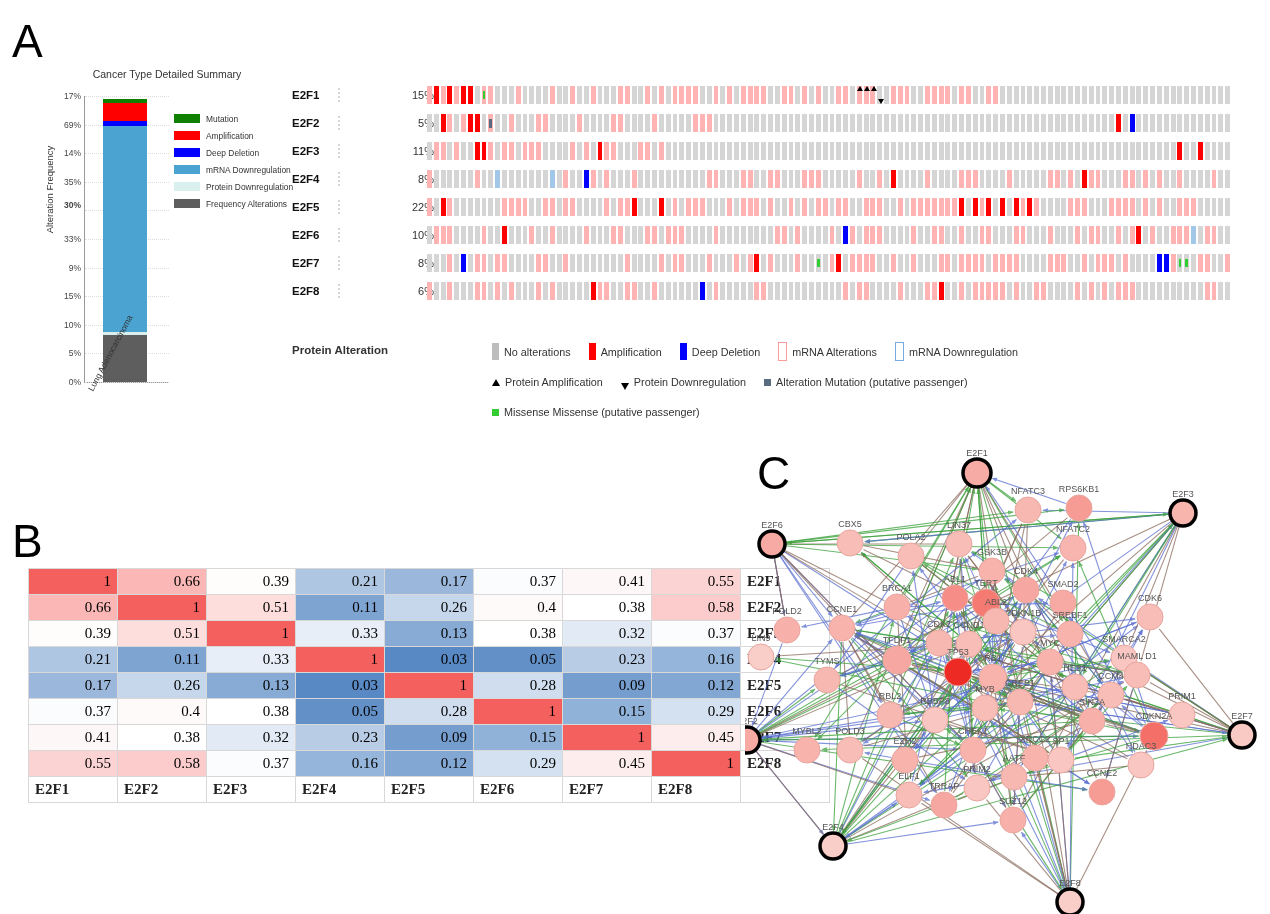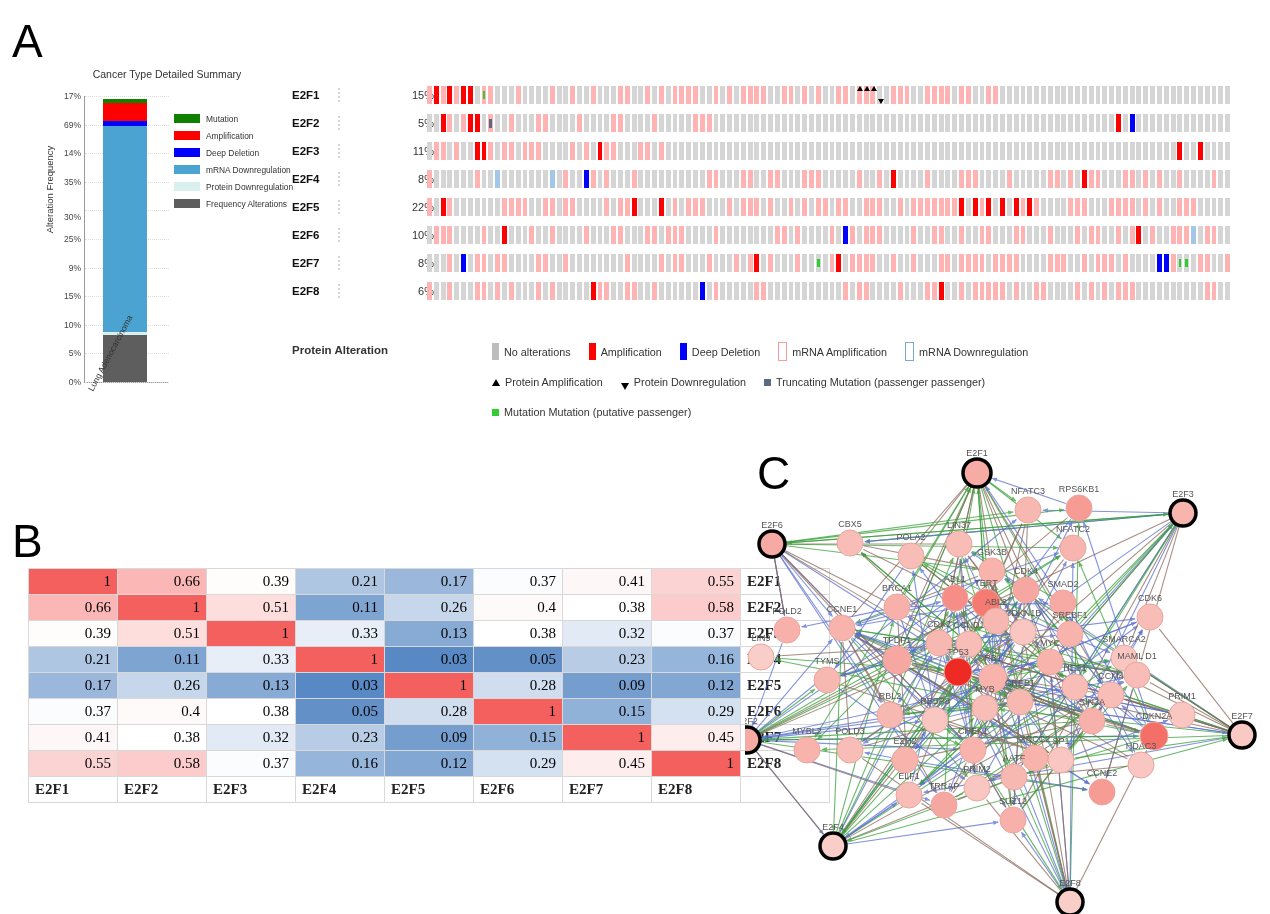--- a/index.html
+++ b/index.html
@@ -86,23 +86,23 @@
         <div class="bc-tick" style="top: 286px;">0%</div>
         <div class="bc-gl" style="top: 257.4px;"></div>
         <div class="bc-tick" style="top: 257.4px;">5%</div>
         <div class="bc-gl" style="top: 228.8px;"></div>
         <div class="bc-tick" style="top: 228.8px;">10%</div>
         <div class="bc-gl" style="top: 200.2px;"></div>
         <div class="bc-tick" style="top: 200.2px;">15%</div>
         <div class="bc-gl" style="top: 171.6px;"></div>
         <div class="bc-tick" style="top: 171.6px;">9%</div>
         <div class="bc-gl" style="top: 143px;"></div>
-        <div class="bc-tick" style="top: 143px;">25%</div>
+        <div class="bc-tick" style="top: 143px;">33%</div>
         <div class="bc-gl" style="top: 114.4px;"></div>
-        <div class="bc-tick" style="top: 121px;">30%</div>
+        <div class="bc-tick" style="top: 109px; font-weight: bold;">30%</div>
         <div class="bc-gl" style="top: 85.8px;"></div>
         <div class="bc-tick" style="top: 85.8px;">35%</div>
         <div class="bc-gl" style="top: 57.2px;"></div>
         <div class="bc-tick" style="top: 57.2px;">14%</div>
         <div class="bc-gl" style="top: 28.6px;"></div>
         <div class="bc-tick" style="top: 28.6px;">69%</div>
         <div class="bc-gl" style="top: 0px;"></div>
         <div class="bc-tick" style="top: 0px;">17%</div>
       </div>
     <div class="bc-bar" id="bc-bar" style="height: 283.14px;">
@@ -1214,45 +1214,45 @@
       <div class="ga-item">
         <span class="ga-box" style="background: rgb(255, 0, 0);"></span>
         <span class="ga-tx">Amplification</span>
       </div>
       <div class="ga-item">
         <span class="ga-box" style="background: rgb(0, 0, 255);"></span>
         <span class="ga-tx">Deep Deletion</span>
       </div>
       <div class="ga-item">
         <span class="ga-box" style="border: 1.5px solid rgb(255, 154, 154); background: rgb(255, 255, 255);"></span>
-        <span class="ga-tx">mRNA Amplification</span>
+        <span class="ga-tx">mRNA Alterations</span>
       </div>
       <div class="ga-item">
         <span class="ga-box" style="border: 1.5px solid rgb(122, 169, 221); background: rgb(255, 255, 255);"></span>
         <span class="ga-tx">mRNA Downregulation</span>
       </div>
     </div>
   <div class="ga-line" id="ga-line2" style="top:40px;">
       <div class="ga-item">
         <span class="ga-up"></span>
         <span class="ga-tx">Protein Amplification</span>
       </div>
       <div class="ga-item">
         <span class="ga-dn"></span>
         <span class="ga-tx">Protein Downregulation</span>
       </div>
       <div class="ga-item">
         <span class="ga-sq" style="background: rgb(90, 107, 128);"></span>
-        <span class="ga-tx">Truncating Mutation (passenger passenger)</span>
+        <span class="ga-tx">Alteration Mutation (putative passenger)</span>
       </div>
     </div>
   <div class="ga-line" id="ga-line3" style="top:72px;">
       <div class="ga-item">
         <span class="ga-sq" style="background: rgb(51, 204, 51);"></span>
-        <span class="ga-tx">Mutation Mutation (putative passenger)</span>
+        <span class="ga-tx">Missense Missense (putative passenger)</span>
       </div>
     </div>
 </div>
 
 <table id="corr">
     <tbody id="corr-body">
       <tr>
         <td class="val" style="background: rgb(244, 96, 94);">1</td>
         <td class="val" style="background: rgb(250, 183, 182);">0.66</td>
         <td class="val" style="background: rgb(255, 252, 252);">0.39</td>

